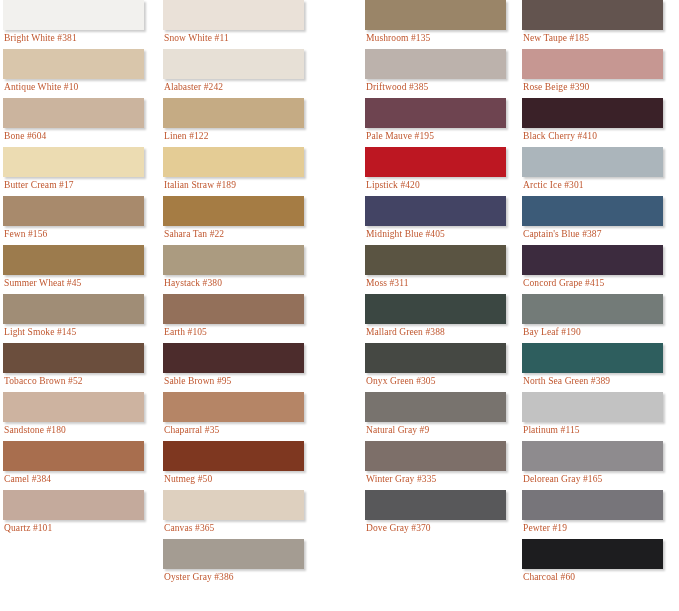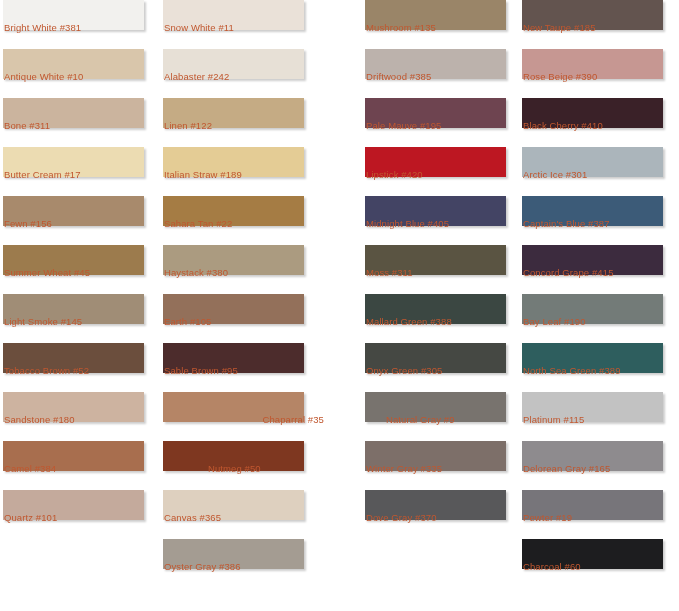--- a/index.html
+++ b/index.html
@@ -38,47 +38,47 @@
     position: absolute;
     left: 0;
     top: 0;
     width: 141px;
     height: 30px;
     box-shadow: 2px 2px 2px rgba(0,0,0,0.20);
   }
   .swatch-label {
     position: absolute;
     left: 1px;
-    top: 20px;
+    top: 30px;
     width: 160px;
     height: 16px;
     line-height: 16px;
     font-size: 9.5px;
     letter-spacing: 0.1px;
     color: #c0572f;
     white-space: nowrap;
-    font-family: Liberation Sans, sans-serif;
+    font-family: Liberation Serif, serif;
   }
 </style>
 </head>
 <body style="background-color: rgb(255, 255, 255);">
 
 <div id="chart">
   <div class="swatch-col col-1">
       <div class="swatch-cell">
         <div class="swatch-chip" style="background-color: rgb(242, 241, 238);"></div>
         <div class="swatch-label" style="color: rgb(192, 87, 47);">Bright White #381</div>
       </div>
       <div class="swatch-cell">
         <div class="swatch-chip" style="background-color: rgb(217, 198, 171);"></div>
         <div class="swatch-label" style="color: rgb(192, 87, 47);">Antique White #10</div>
       </div>
       <div class="swatch-cell">
         <div class="swatch-chip" style="background-color: rgb(203, 180, 158);"></div>
-        <div class="swatch-label" style="color: rgb(192, 87, 47);">Bone #311</div>
+        <div class="swatch-label" style="color: rgb(192, 87, 47);">Bone #604</div>
       </div>
       <div class="swatch-cell">
         <div class="swatch-chip" style="background-color: rgb(236, 220, 178);"></div>
         <div class="swatch-label" style="color: rgb(192, 87, 47);">Butter Cream #17</div>
       </div>
       <div class="swatch-cell">
         <div class="swatch-chip" style="background-color: rgb(168, 138, 108);"></div>
         <div class="swatch-label" style="color: rgb(192, 87, 47);">Fewn #156</div>
       </div>
       <div class="swatch-cell">
@@ -134,25 +134,25 @@
       <div class="swatch-cell">
         <div class="swatch-chip" style="background-color: rgb(147, 112, 90);"></div>
         <div class="swatch-label" style="color: rgb(192, 87, 47);">Earth #105</div>
       </div>
       <div class="swatch-cell">
         <div class="swatch-chip" style="background-color: rgb(76, 44, 44);"></div>
         <div class="swatch-label" style="color: rgb(192, 87, 47);">Sable Brown #95</div>
       </div>
       <div class="swatch-cell">
         <div class="swatch-chip" style="background-color: rgb(181, 133, 102);"></div>
-        <div class="swatch-label" style="color: rgb(192, 87, 47); text-align: right;">Chaparral #35</div>
+        <div class="swatch-label" style="color: rgb(192, 87, 47);">Chaparral #35</div>
       </div>
       <div class="swatch-cell">
         <div class="swatch-chip" style="background-color: rgb(126, 55, 32);"></div>
-        <div class="swatch-label" style="color: rgb(192, 87, 47); margin-left: 44px;">Nutmeg #50</div>
+        <div class="swatch-label" style="color: rgb(192, 87, 47);">Nutmeg #50</div>
       </div>
       <div class="swatch-cell">
         <div class="swatch-chip" style="background-color: rgb(222, 208, 191);"></div>
         <div class="swatch-label" style="color: rgb(192, 87, 47);">Canvas #365</div>
       </div>
       <div class="swatch-cell">
         <div class="swatch-chip" style="background-color: rgb(164, 156, 146);"></div>
         <div class="swatch-label" style="color: rgb(192, 87, 47);">Oyster Gray #386</div>
       </div>
     </div>
@@ -184,21 +184,21 @@
       <div class="swatch-cell">
         <div class="swatch-chip" style="background-color: rgb(59, 71, 66);"></div>
         <div class="swatch-label" style="color: rgb(192, 87, 47);">Mallard Green #388</div>
       </div>
       <div class="swatch-cell">
         <div class="swatch-chip" style="background-color: rgb(69, 72, 67);"></div>
         <div class="swatch-label" style="color: rgb(192, 87, 47);">Onyx Green #305</div>
       </div>
       <div class="swatch-cell">
         <div class="swatch-chip" style="background-color: rgb(120, 115, 110);"></div>
-        <div class="swatch-label" style="color: rgb(192, 87, 47); margin-left: 20px;">Natural Gray #9</div>
+        <div class="swatch-label" style="color: rgb(192, 87, 47);">Natural Gray #9</div>
       </div>
       <div class="swatch-cell">
         <div class="swatch-chip" style="background-color: rgb(125, 111, 105);"></div>
         <div class="swatch-label" style="color: rgb(192, 87, 47);">Winter Gray #335</div>
       </div>
       <div class="swatch-cell">
         <div class="swatch-chip" style="background-color: rgb(88, 88, 90);"></div>
         <div class="swatch-label" style="color: rgb(192, 87, 47);">Dove Gray #370</div>
       </div>
     </div>

